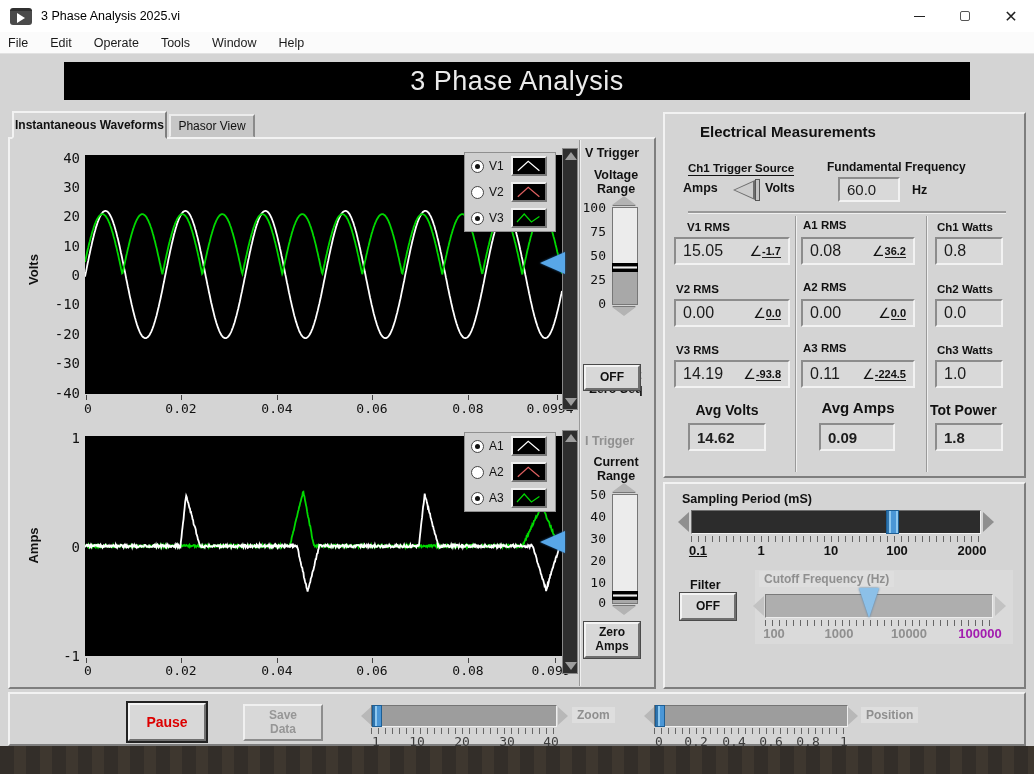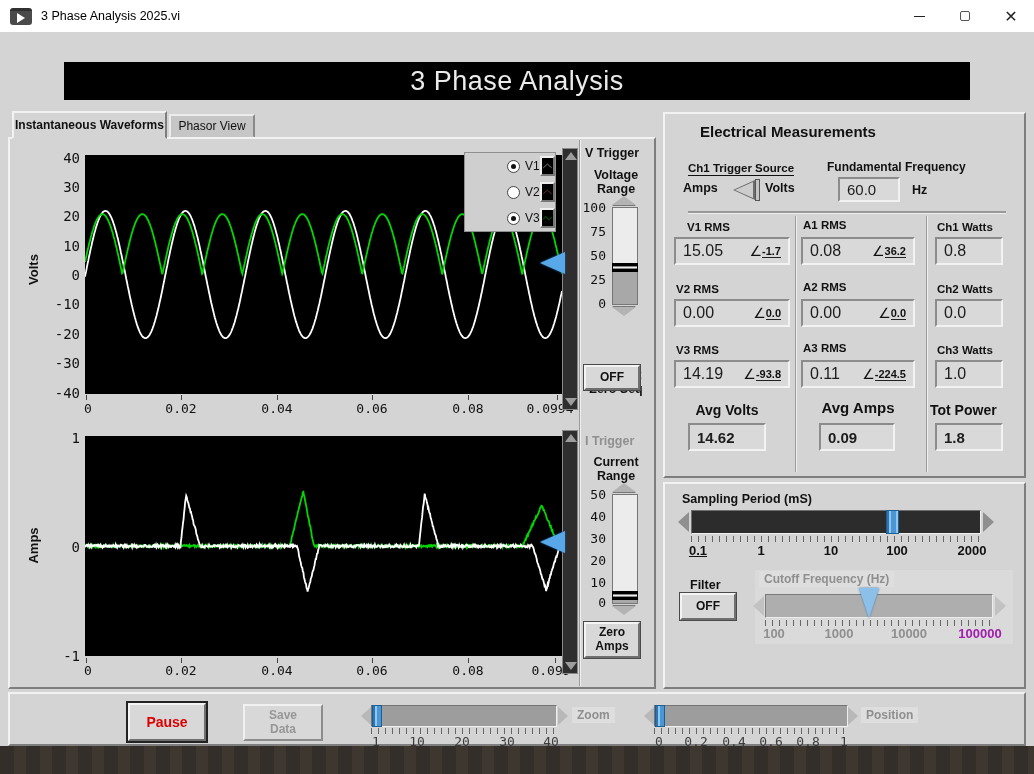--- a/index.html
+++ b/index.html
@@ -95,20 +95,28 @@
         </div>
       <div class="winbtn">
           <span class="glyph-max"></span>
         </div>
       <div class="winbtn" style="font-size:16px;">
           <span>✕</span>
         </div>
     </div>
   </div>
 
+  <div class="menubar">
+    <span class="menuitem">File</span>
+    <span class="menuitem">Edit</span>
+    <span class="menuitem">Operate</span>
+    <span class="menuitem">Tools</span>
+    <span class="menuitem">Window</span>
+    <span class="menuitem">Help</span>
+  </div>
 
   <div class="banner">
     <span>3 Phase Analysis</span>
   </div>
 
   <div class="tab-active">
       <span>Instantaneous Waveforms</span>
     </div>
   <div class="tab-idle">
       <span>Phasor View</span>
@@ -138,21 +146,21 @@
   <div class="tickmark" style="left:372px;top:395px;"></div>
   <div class="tickmark" style="left:468px;top:395px;"></div>
   <div class="tickmark" style="left:557px;top:395px;"></div>
   <span class="xtick mono" style="left:88px;top:401px;">0</span>
   <span class="xtick mono" style="left:181px;top:401px;">0.02</span>
   <span class="xtick mono" style="left:277px;top:401px;">0.04</span>
   <span class="xtick mono" style="left:372px;top:401px;">0.06</span>
   <span class="xtick mono" style="left:468px;top:401px;">0.08</span>
   <span class="xtick mono" style="left:550px;top:401px;">0.0994</span>
 
-  <div class="legend" style="left:464px;top:152px;padding-left:36px;">
+  <div class="legend" style="left:464px;top:152px;">
     <div class="legrow">
       <span class="radio checked"></span>
       <span class="leglab">V1</span>
       <svg class="legicon" viewBox="0 0 36 20">
           <polyline points="4,16 17,4 31,16" fill="none" stroke-width="1.5" stroke="#ffffff"></polyline>
         </svg>
     </div>
     <div class="legrow">
       <span class="radio"></span>
       <span class="leglab">V2</span>
@@ -213,20 +221,43 @@
   <div class="tickmark" style="left:372px;top:658px;"></div>
   <div class="tickmark" style="left:468px;top:658px;"></div>
   <div class="tickmark" style="left:555px;top:658px;"></div>
   <span class="xtick mono" style="left:88px;top:663px;">0</span>
   <span class="xtick mono" style="left:181px;top:663px;">0.02</span>
   <span class="xtick mono" style="left:277px;top:663px;">0.04</span>
   <span class="xtick mono" style="left:372px;top:663px;">0.06</span>
   <span class="xtick mono" style="left:468px;top:663px;">0.08</span>
   <span class="xtick mono" style="left:551px;top:663px;">0.099</span>
 
+  <div class="legend" style="left:464px;top:432px;">
+    <div class="legrow">
+      <span class="radio checked"></span>
+      <span class="leglab">A1</span>
+      <svg class="legicon" viewBox="0 0 36 20">
+          <polyline points="4,16 17,4 31,16" fill="none" stroke-width="1.5" stroke="#ffffff"></polyline>
+        </svg>
+    </div>
+    <div class="legrow">
+      <span class="radio"></span>
+      <span class="leglab">A2</span>
+      <svg class="legicon" viewBox="0 0 36 20">
+          <polyline points="4,16 17,4 31,16" fill="none" stroke-width="1.5" stroke="#e06060"></polyline>
+        </svg>
+    </div>
+    <div class="legrow">
+      <span class="radio checked"></span>
+      <span class="leglab">A3</span>
+      <svg class="legicon" viewBox="0 0 36 20">
+          <polyline points="3,15 12,5 21,15 31,8" fill="none" stroke-width="1.5" stroke="#00d800"></polyline>
+        </svg>
+    </div>
+  </div>
 
   <div class="vscroll" style="left:562px;top:430px;height:244px;">
     <div class="varrow-u" style="top:3px;"></div>
     <div class="varrow-d" style="bottom:3px;"></div>
   </div>
   <div class="trigptr" style="left:540px;top:531px;"></div>
 
   <div class="gtitle" style="left:585px;top:434px;color:#909090;">I Trigger</div>
   <div class="gtitle2" style="left:584px;top:455px;width:64px;">
     <div>Current</div>

